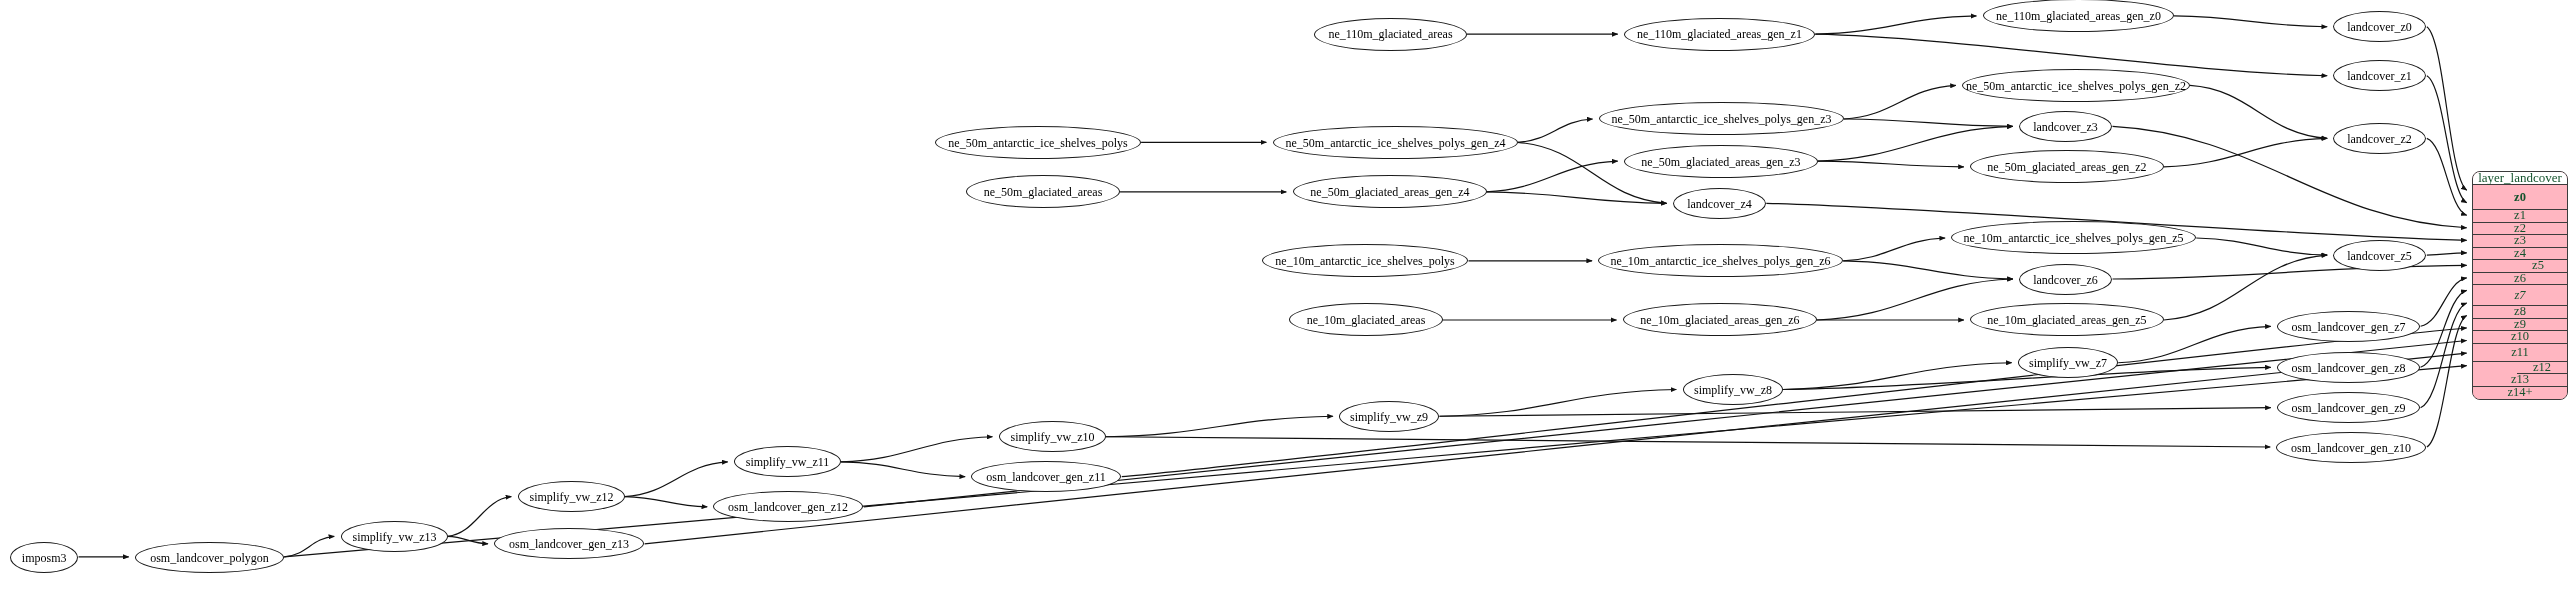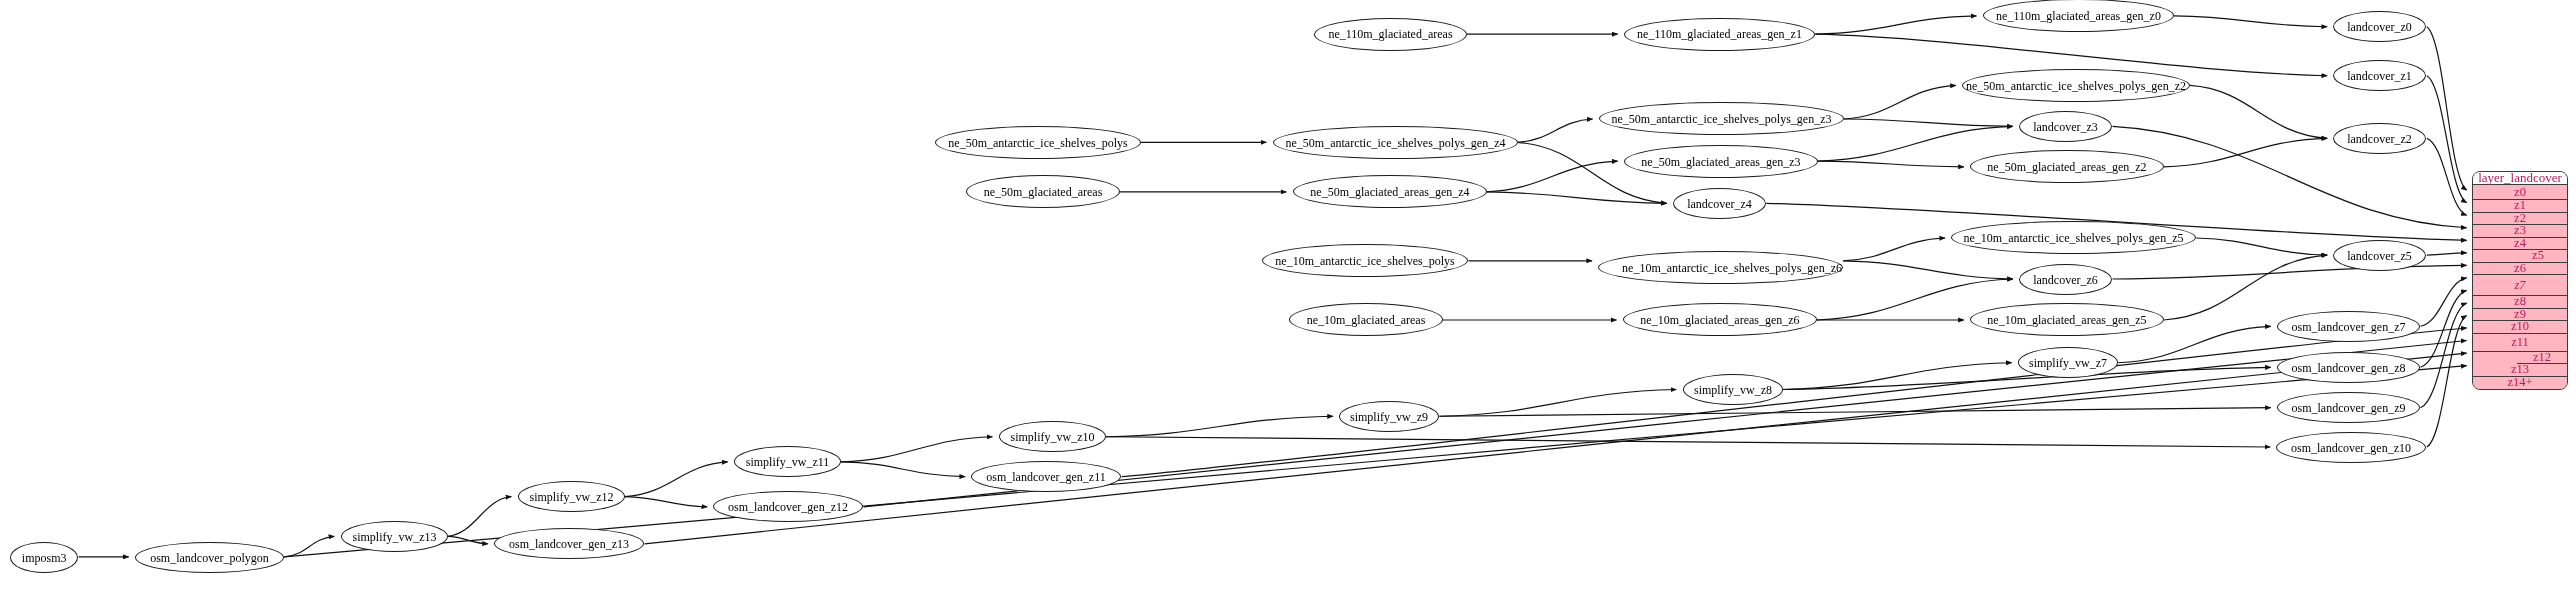--- a/index.html
+++ b/index.html
@@ -8,21 +8,21 @@
   svg#wires{position:absolute;left:0;top:0;width:2576px;height:611px;}
   .node{position:absolute;display:flex;align-items:center;justify-content:center;
         border:0.9px solid #1a1a1a;border-radius:50%;background:#fff;
         box-sizing:border-box;white-space:nowrap;}
   .node span{font-family:"Liberation Serif",serif;font-size:12px;color:#000;line-height:1;}
   #layer-table{position:absolute;border:0.9px solid #3b3b3b;border-radius:8px;
         background:#ffb6c1;overflow:hidden;box-sizing:border-box;}
   #layer-table .trow{display:flex;align-items:center;justify-content:center;
         border-bottom:0.9px solid #3b3b3b;box-sizing:border-box;background:#ffb6c1;}
   #layer-table .trow:last-child{border-bottom:none;}
-  #layer-table .trow span{font-family:"Liberation Serif",serif;font-size:12.5px;color:#be185d;}
+  #layer-table .trow span{font-family:"Liberation Serif",serif;font-size:12.5px;color:#14532d;}
   #layer-table .thead{background:#ffffff;}
   #layer-table .thead span{font-size:13px;}
 </style>
 </head>
 <body>
 
 <div id="stage">
 
   <svg id="wires" viewBox="0 0 4524 1073" preserveAspectRatio="none">
     <defs>
@@ -133,21 +133,21 @@
       </div>
       <div class="node" style="left: 1970px; top: 150px; width: 194px; height: 33px;">
         <span>ne_50m_glaciated_areas_gen_z2</span>
       </div>
       <div class="node" style="left: 1673px; top: 188px; width: 93px; height: 31px;">
         <span>landcover_z4</span>
       </div>
       <div class="node" style="left: 1262px; top: 244px; width: 206px; height: 33px;">
         <span>ne_10m_antarctic_ice_shelves_polys</span>
       </div>
-      <div class="node" style="left: 1598px; top: 251px; width: 245px; height: 33px; justify-content: flex-end;">
+      <div class="node" style="left: 1598px; top: 244px; width: 245px; height: 33px;">
         <span>ne_10m_antarctic_ice_shelves_polys_gen_z6</span>
       </div>
       <div class="node" style="left: 1951px; top: 221px; width: 245px; height: 33px;">
         <span>ne_10m_antarctic_ice_shelves_polys_gen_z5</span>
       </div>
       <div class="node" style="left: 2333px; top: 240px; width: 93px; height: 31px;">
         <span>landcover_z5</span>
       </div>
       <div class="node" style="left: 2019px; top: 264px; width: 93px; height: 31px;">
         <span>landcover_z6</span>
@@ -208,21 +208,21 @@
       </div>
       <div class="node" style="left: 10.2px; top: 542px; width: 68px; height: 31px;">
         <span>imposm3</span>
       </div>
     </div>
 
   <div id="layer-table" style="left: 2472px; top: 171px; width: 96px;">
     <div class="trow thead" style="height: 13px;">
       <span>layer_landcover</span>
     </div>
-  <div class="trow" style="height: 15px;">
+  <div class="trow" style="height: 25px; font-weight: bold;">
         <span>z0</span>
       </div>
       <div class="trow" style="height: 12.5px;">
         <span>z1</span>
       </div>
       <div class="trow" style="height: 12.5px;">
         <span>z2</span>
       </div>
       <div class="trow" style="height: 12.5px;">
         <span>z3</span>

